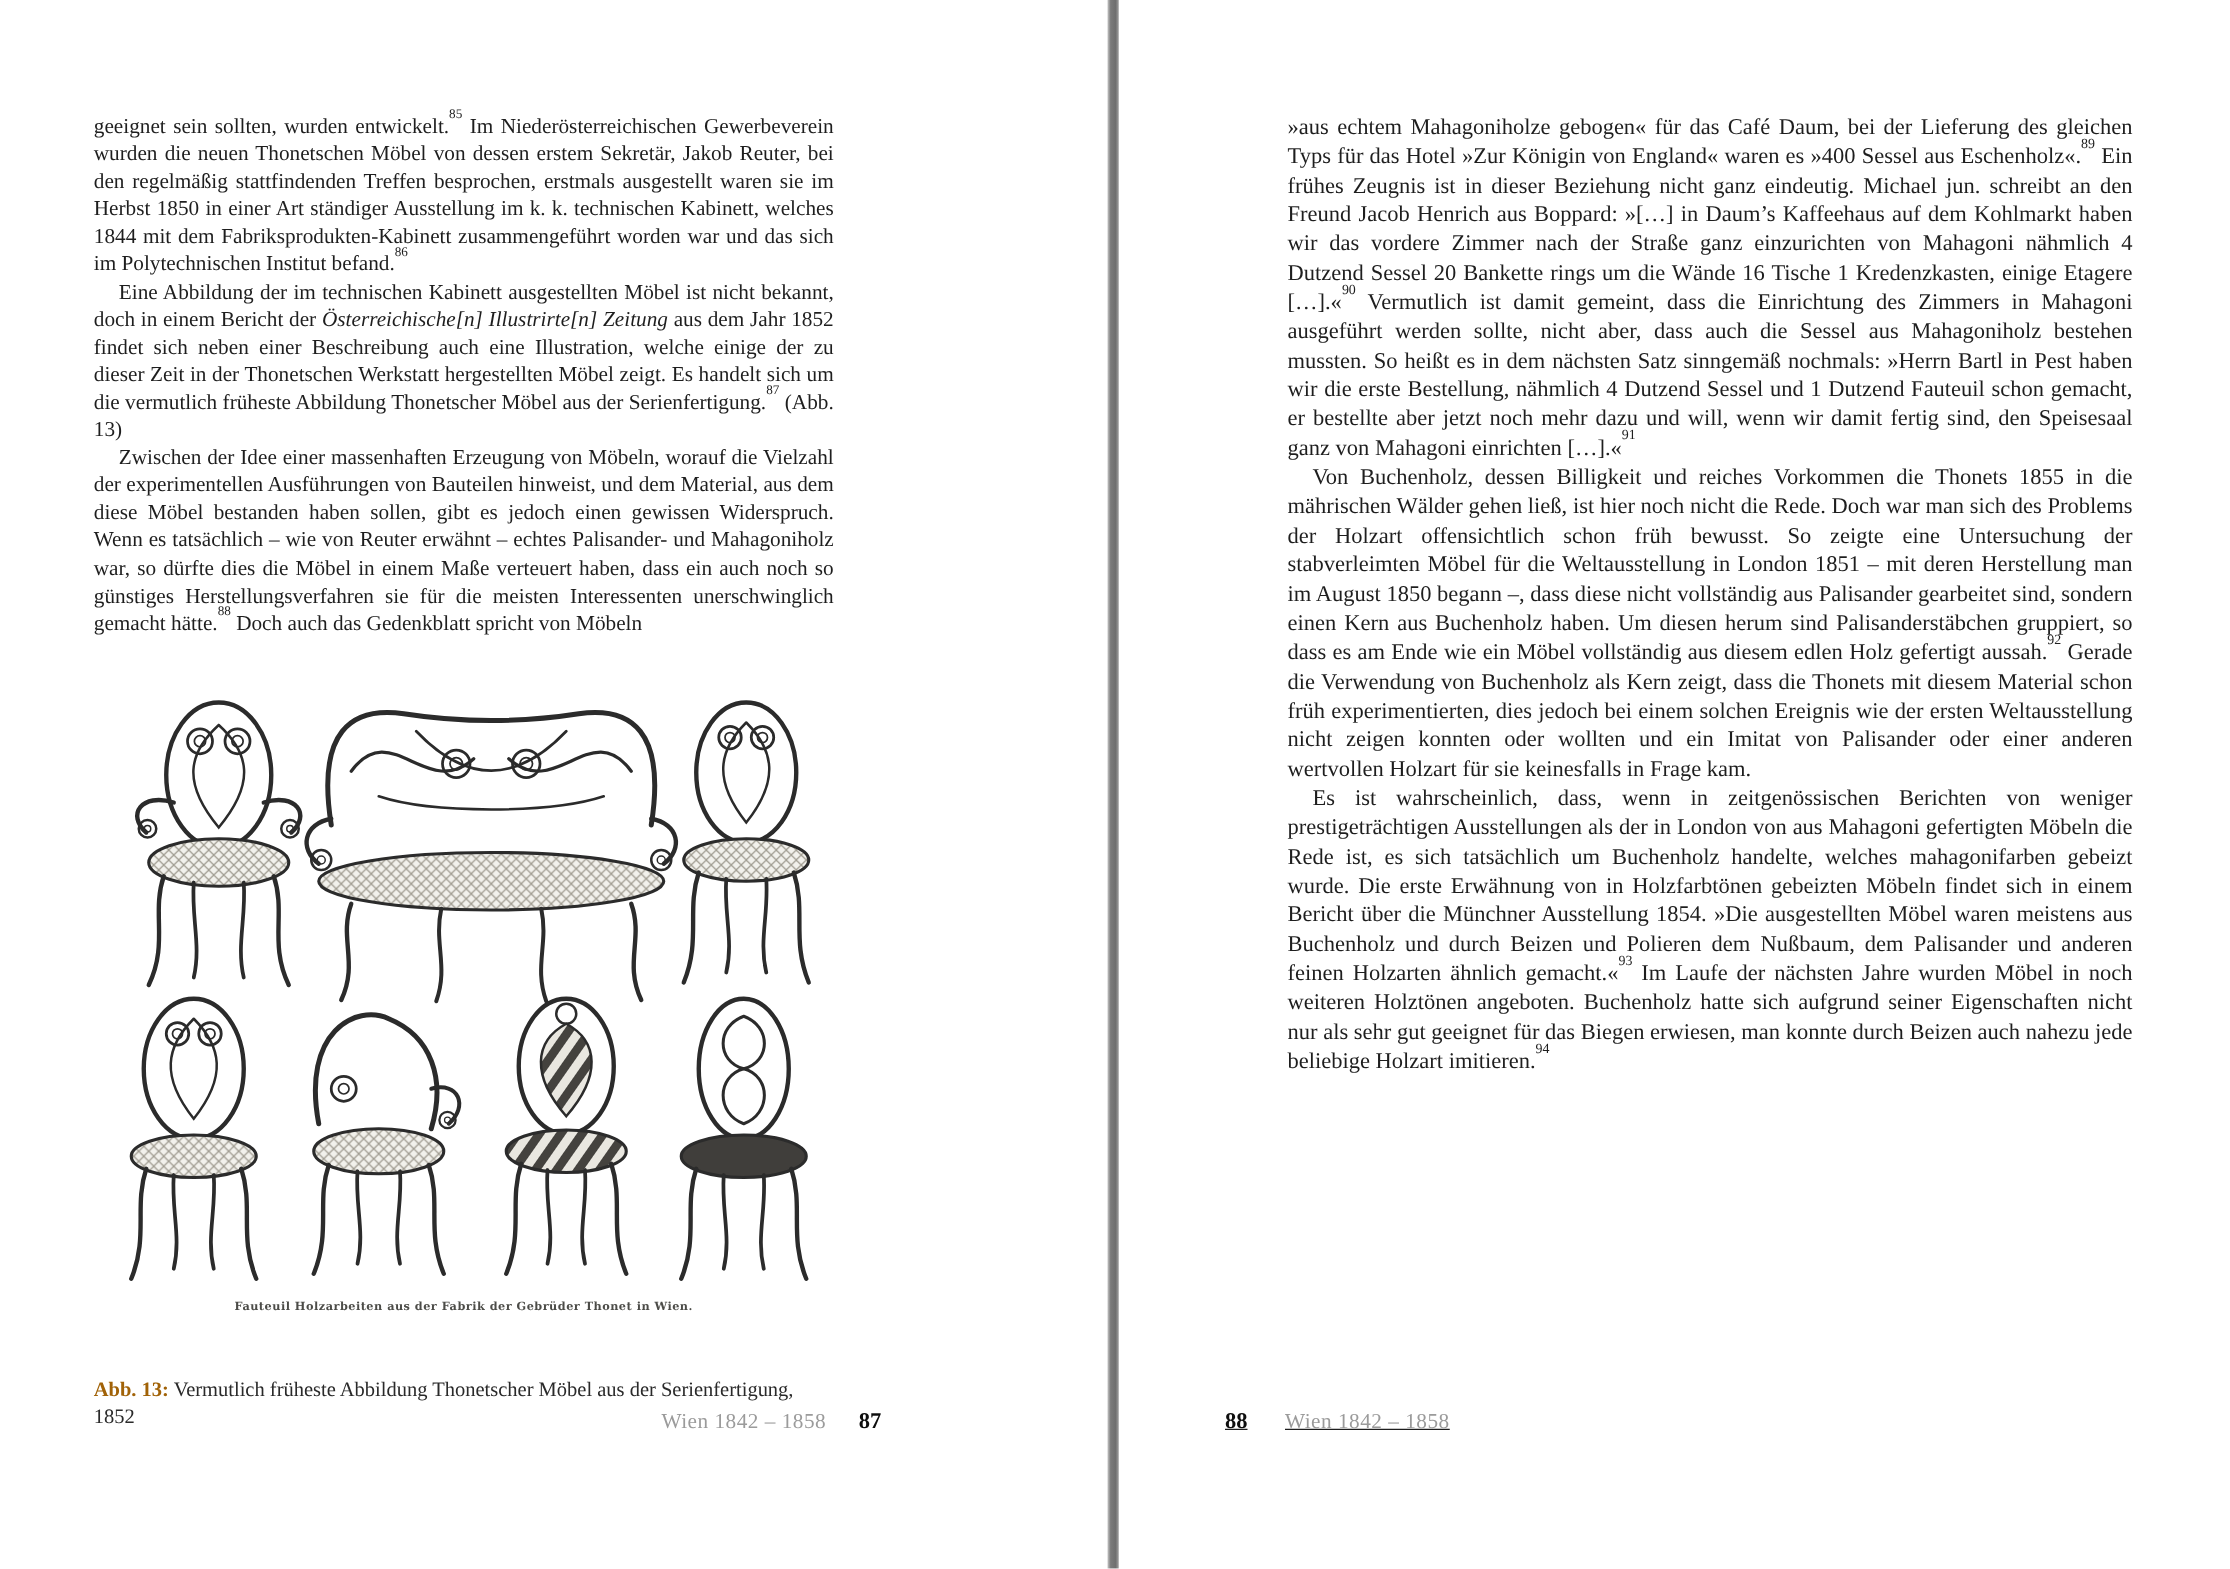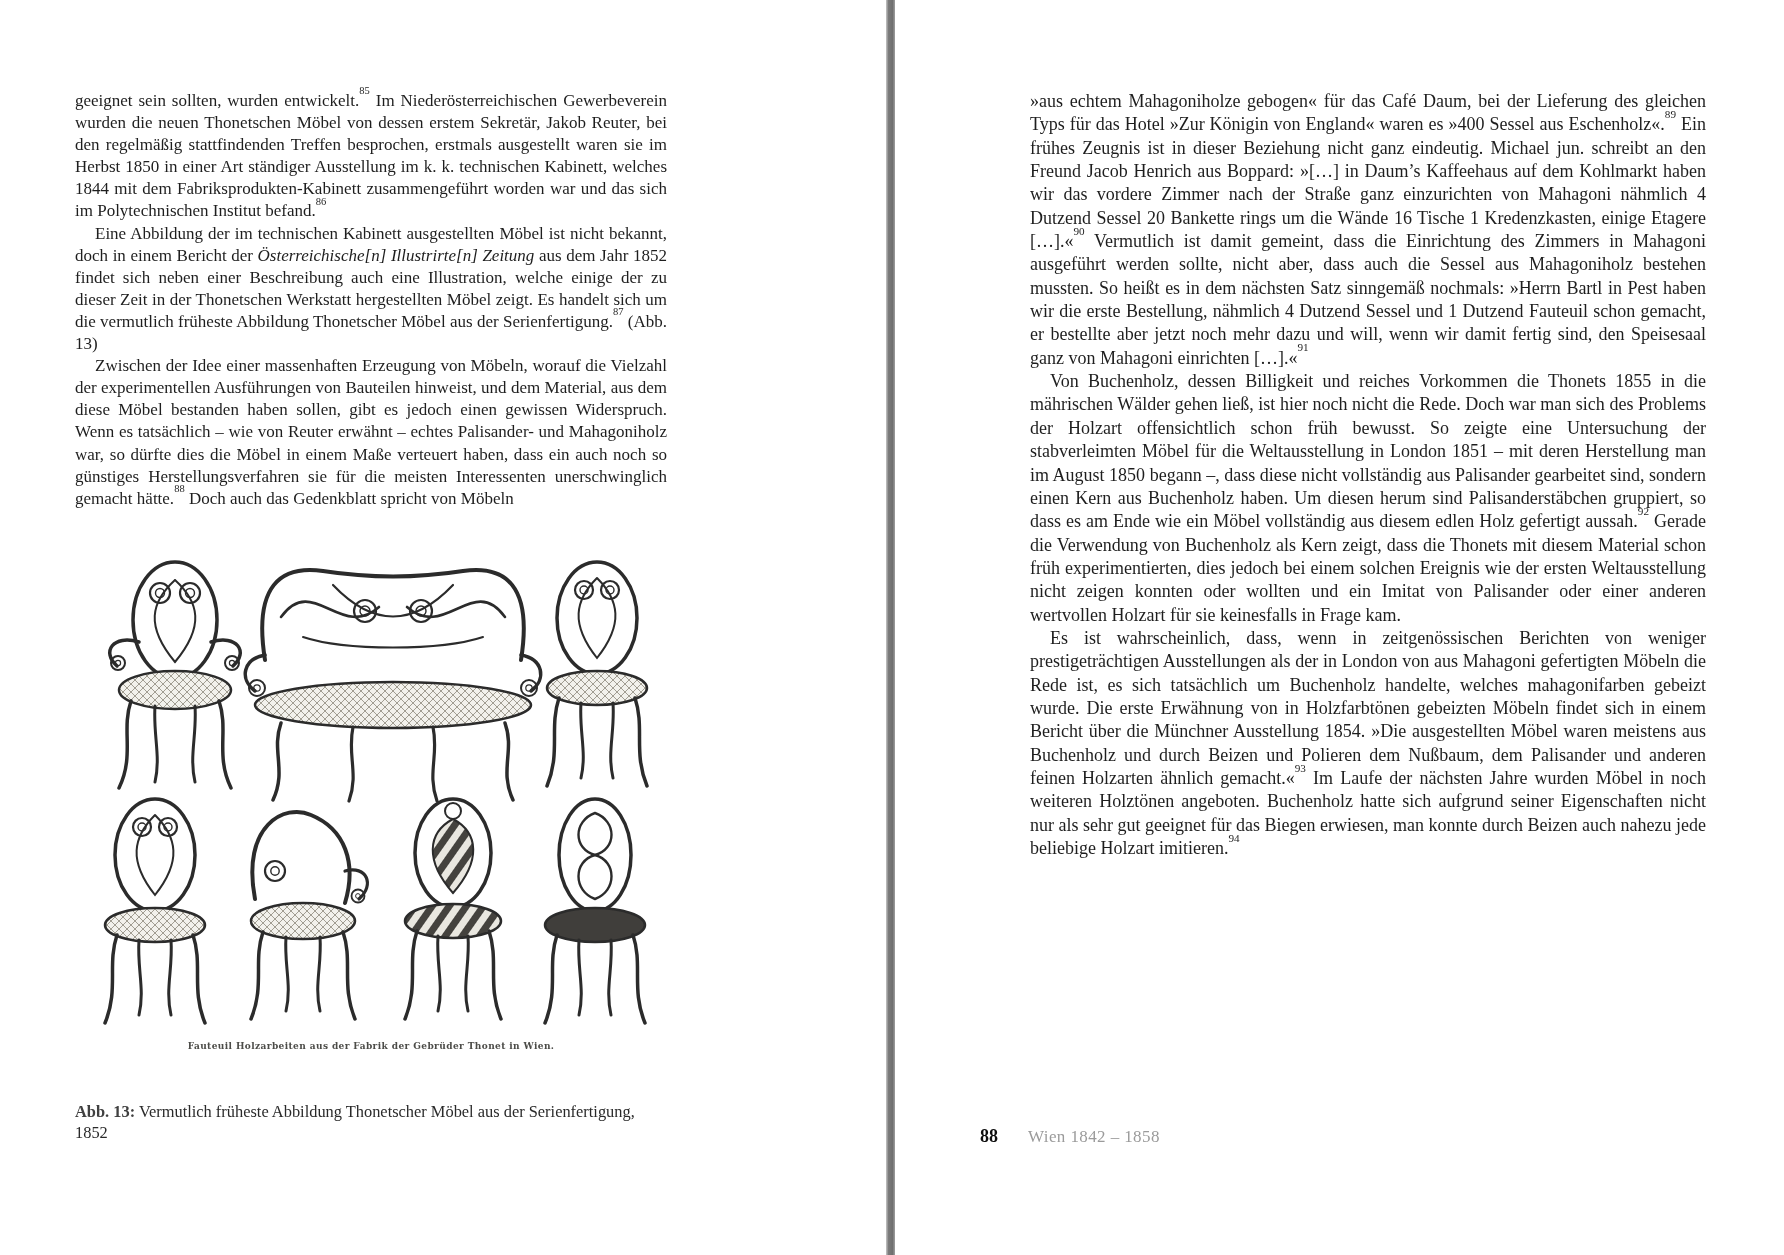--- a/index.html
+++ b/index.html
@@ -27,28 +27,28 @@
   .engraving-caption {
     position:absolute; top:496px; left:0; width:100%;
     text-align:center; font-size:9px; font-weight:bold;
     color:#4c4c48; letter-spacing:0.4px;
     font-family:"DejaVu Serif",serif;
   }
   .caption {
     position:absolute; top:995px; left:0; width:592px;
     font-size:16.4px; color:#2a2a2a; line-height:21px;
   }
-  .caption b { font-weight:bold; color:#404040; }
+  .caption b { font-weight:bold; color:#a16207; }
 
   .footer { position:absolute; top:1036px; font-size:17px; white-space:nowrap; }
   .footer .running { color:#9b9b9b; letter-spacing:0.4px; }
   .footer .pagenum { font-weight:bold; color:#0e0e0e; font-size:18px; }
   .footer-left  { left:0; width:630px; text-align:right; }
   .footer-left .pagenum { margin-left:26px; }
-  .footer-right { left:-50px; text-align:right; }
+  .footer-right { left:-50px; text-align:right;text-decoration:underline; }
   .footer-right .running { margin-left:30px; }
 </style>
 </head>
 <body>
 
 <div class="spread">
 
   <div class="page page-left">
 
     <p class="para"><span>geeignet sein sollten, wurden entwickelt.</span><sup class="fn">85</sup><span> Im Niederösterreichischen Gewerbeverein wurden die neuen Thonetschen Möbel von dessen erstem Sekretär, Jakob Reuter, bei den regelmäßig stattfindenden Treffen besprochen, erstmals ausgestellt waren sie im Herbst 1850 in einer Art ständiger Ausstellung im k. k. technischen Kabinett, welches 1844 mit dem Fabriksprodukten-Kabinett zusammengeführt worden war und das sich im Polytechnischen Institut befand.</span><sup class="fn">86</sup></p>
@@ -164,20 +164,23 @@
           <path d="M38,138 C48,168 36,192 50,226" stroke-width="3.5"></path>
           <path d="M-16,143 C-18,172 -10,192 -16,218" stroke-width="3"></path>
           <path d="M16,143 C18,172 10,192 16,218" stroke-width="3"></path>
         </g>
       </svg>
       <div class="engraving-caption">Fauteuil Holzarbeiten aus der Fabrik der Gebrüder Thonet in Wien.</div>
     </div>
 
     <p class="caption"><b>Abb. 13:</b> <span>Vermutlich früheste Abbildung Thonetscher Möbel aus der Serienfertigung, 1852</span></p>
 
+    <div class="footer footer-left">
+      <span class="running">Wien 1842 – 1858</span><span class="pagenum">87</span>
+    </div>
   </div>
 
   <div class="gutter"></div>
 
   <div class="page page-right">
 
     <p class="para"><span>»aus echtem Mahagoniholze gebogen« für das Café Daum, bei der Lieferung des gleichen Typs für das Hotel »Zur Königin von England« waren es »400 Sessel aus Eschenholz«.</span><sup class="fn">89</sup><span> Ein frühes Zeugnis ist in dieser Beziehung nicht ganz eindeutig. Michael jun. schreibt an den Freund Jacob Henrich aus Boppard: »[…] in Daum’s Kaffeehaus auf dem Kohlmarkt haben wir das vordere Zimmer nach der Straße ganz einzurichten von Mahagoni nähmlich 4 Dutzend Sessel 20 Bankette rings um die Wände 16 Tische 1 Kredenzkasten, einige Etagere […].«</span><sup class="fn">90</sup><span> Vermutlich ist damit gemeint, dass die Einrichtung des Zimmers in Mahagoni ausgeführt werden sollte, nicht aber, dass auch die Sessel aus Mahagoniholz bestehen mussten. So heißt es in dem nächsten Satz sinngemäß nochmals: »Herrn Bartl in Pest haben wir die erste Bestellung, nähmlich 4 Dutzend Sessel und 1 Dutzend Fauteuil schon gemacht, er bestellte aber jetzt noch mehr dazu und will, wenn wir damit fertig sind, den Speisesaal ganz von Mahagoni einrichten […].«</span><sup class="fn">91</sup></p>
 
     <p class="para indent"><span>Von Buchenholz, dessen Billigkeit und reiches Vorkommen die Thonets 1855 in die mährischen Wälder gehen ließ, ist hier noch nicht die Rede. Doch war man sich des Problems der Holzart offensichtlich schon früh bewusst. So zeigte eine Untersuchung der stabverleimten Möbel für die Weltausstellung in London 1851 – mit deren Herstellung man im August 1850 begann –, dass diese nicht vollständig aus Palisander gearbeitet sind, sondern einen Kern aus Buchenholz haben. Um diesen herum sind Palisanderstäbchen gruppiert, so dass es am Ende wie ein Möbel vollständig aus diesem edlen Holz gefertigt aussah.</span><sup class="fn">92</sup><span> Gerade die Verwendung von Buchenholz als Kern zeigt, dass die Thonets mit diesem Material schon früh experimentierten, dies jedoch bei einem solchen Ereignis wie der ersten Weltausstellung nicht zeigen konnten oder wollten und ein Imitat von Palisander oder einer anderen wertvollen Holzart für sie keinesfalls in Frage kam.</span></p>
 

